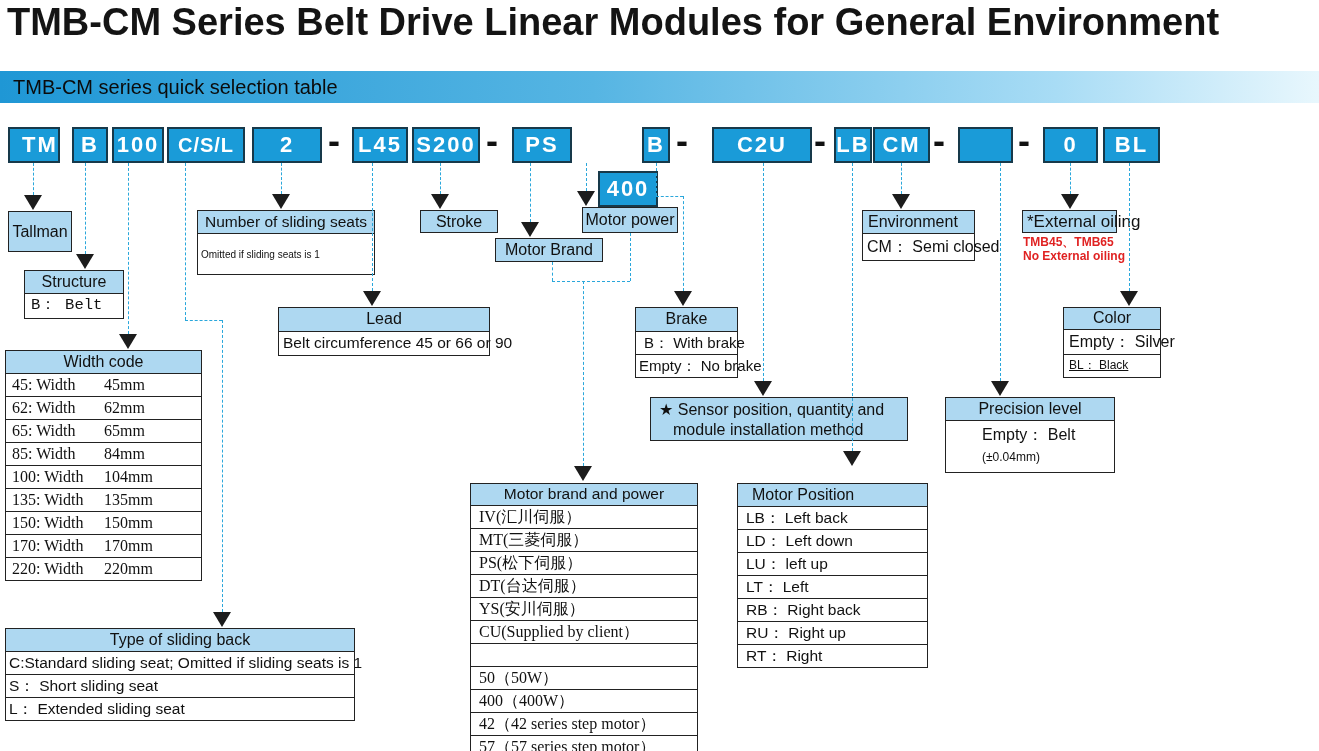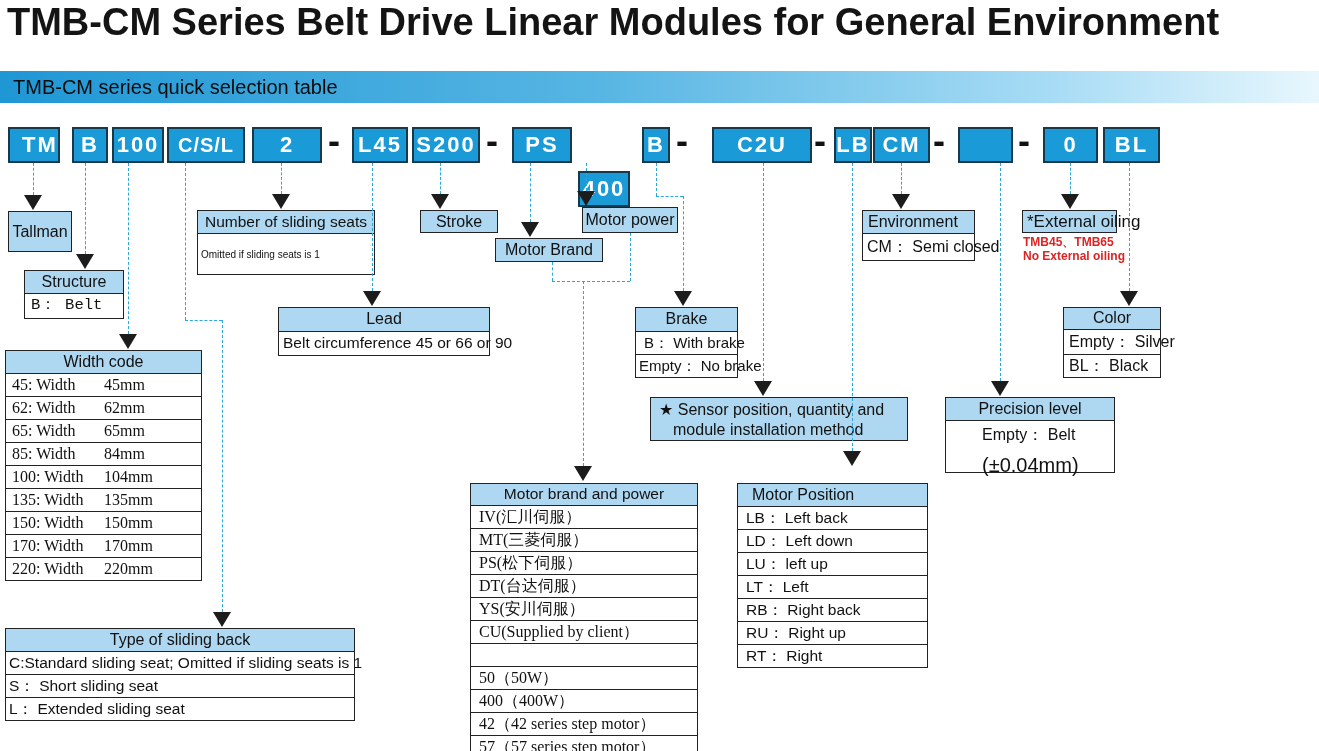--- a/index.html
+++ b/index.html
@@ -48,21 +48,21 @@
   <div class="code-box" style="left:8px;width:52px;padding-left:12px;">TM</div>
   <div class="code-box" style="left:72px;width:36px;">B</div>
   <div class="code-box" style="left:112px;width:52px;">100</div>
   <div class="code-box" style="left:167px;width:78px;font-size:20px;letter-spacing:1px;">C/S/L</div>
   <div class="code-box" style="left:252px;width:70px;">2</div>
   <div class="dash" style="left:328px;">-</div>
   <div class="code-box" style="left:352px;width:56px;">L45</div>
   <div class="code-box" style="left:412px;width:68px;">S200</div>
   <div class="dash" style="left:486px;">-</div>
   <div class="code-box" style="left:512px;width:60px;">PS</div>
-  <div class="code-box" style="left:578px;width:52px;margin-top:44px;">400</div>
+  <div class="code-box" style="left:598px;width:60px;margin-top:44px;">400</div>
   <div class="code-box" style="left:642px;width:28px;">B</div>
   <div class="dash" style="left:676px;">-</div>
   <div class="code-box" style="left:712px;width:100px;">C2U</div>
   <div class="dash" style="left:814px;">-</div>
   <div class="code-box" style="left:834px;width:38px;">LB</div>
   <div class="code-box" style="left:873px;width:57px;">CM</div>
   <div class="dash" style="left:933px;">-</div>
   <div class="code-box" style="left:958px;width:55px;"></div>
   <div class="dash" style="left:1018px;">-</div>
   <div class="code-box" style="left:1043px;width:55px;">0</div>
@@ -190,28 +190,28 @@
     <div class="row" style="height:26px;line-height:25px;padding-left:4px;font-size:16px;">CM： Semi closed</div>
   </div>
 
   <div class="ann fill" style="left:1022px;top:210px;width:95px;height:23px;justify-content:flex-start;padding-left:4px;font-size:17px;overflow:visible;">*External oiling</div>
   <div class="rednote" style="top:236px;">TMB45、TMB65</div>
   <div class="rednote" style="top:250px;">No External oiling</div>
 
   <div class="ann" style="left:1063px;top:307px;width:98px;">
     <div class="hdr" style="height:21px;line-height:20px;">Color</div>
     <div class="row" style="height:24px;line-height:23px;padding-left:5px;font-size:16px;">Empty： Silver</div>
-    <div class="row" style="padding-left:5px;font-size:16px;">BL： Black</div>
+    <div class="row" style="padding-left:5px;font-size:12px;text-decoration:underline;">BL： Black</div>
   </div>
 
   <div class="ann" style="left:945px;top:397px;width:170px;">
     <div class="hdr">Precision level</div>
     <div style="height:48px;padding:3px 0 0 36px;">
       <div style="font-size:16px;line-height:22px;">Empty： Belt</div>
-      <div style="font-size:20px;line-height:22px;margin-top:8px;">(±0.04mm)</div>
+      <div style="font-size:12px;line-height:22px;">(±0.04mm)</div>
     </div>
   </div>
 
   <div class="ann" style="left:470px;top:483px;width:228px;">
     <div class="hdr" style="height:21px;line-height:20px;font-size:15.5px;">Motor brand and power</div>
     <div class="row serif" style="padding-left:8px;">IV(汇川伺服）</div>
     <div class="row serif" style="padding-left:8px;">MT(三菱伺服）</div>
     <div class="row serif" style="padding-left:8px;">PS(松下伺服）</div>
     <div class="row serif" style="padding-left:8px;">DT(台达伺服）</div>
     <div class="row serif" style="padding-left:8px;">YS(安川伺服）</div>

